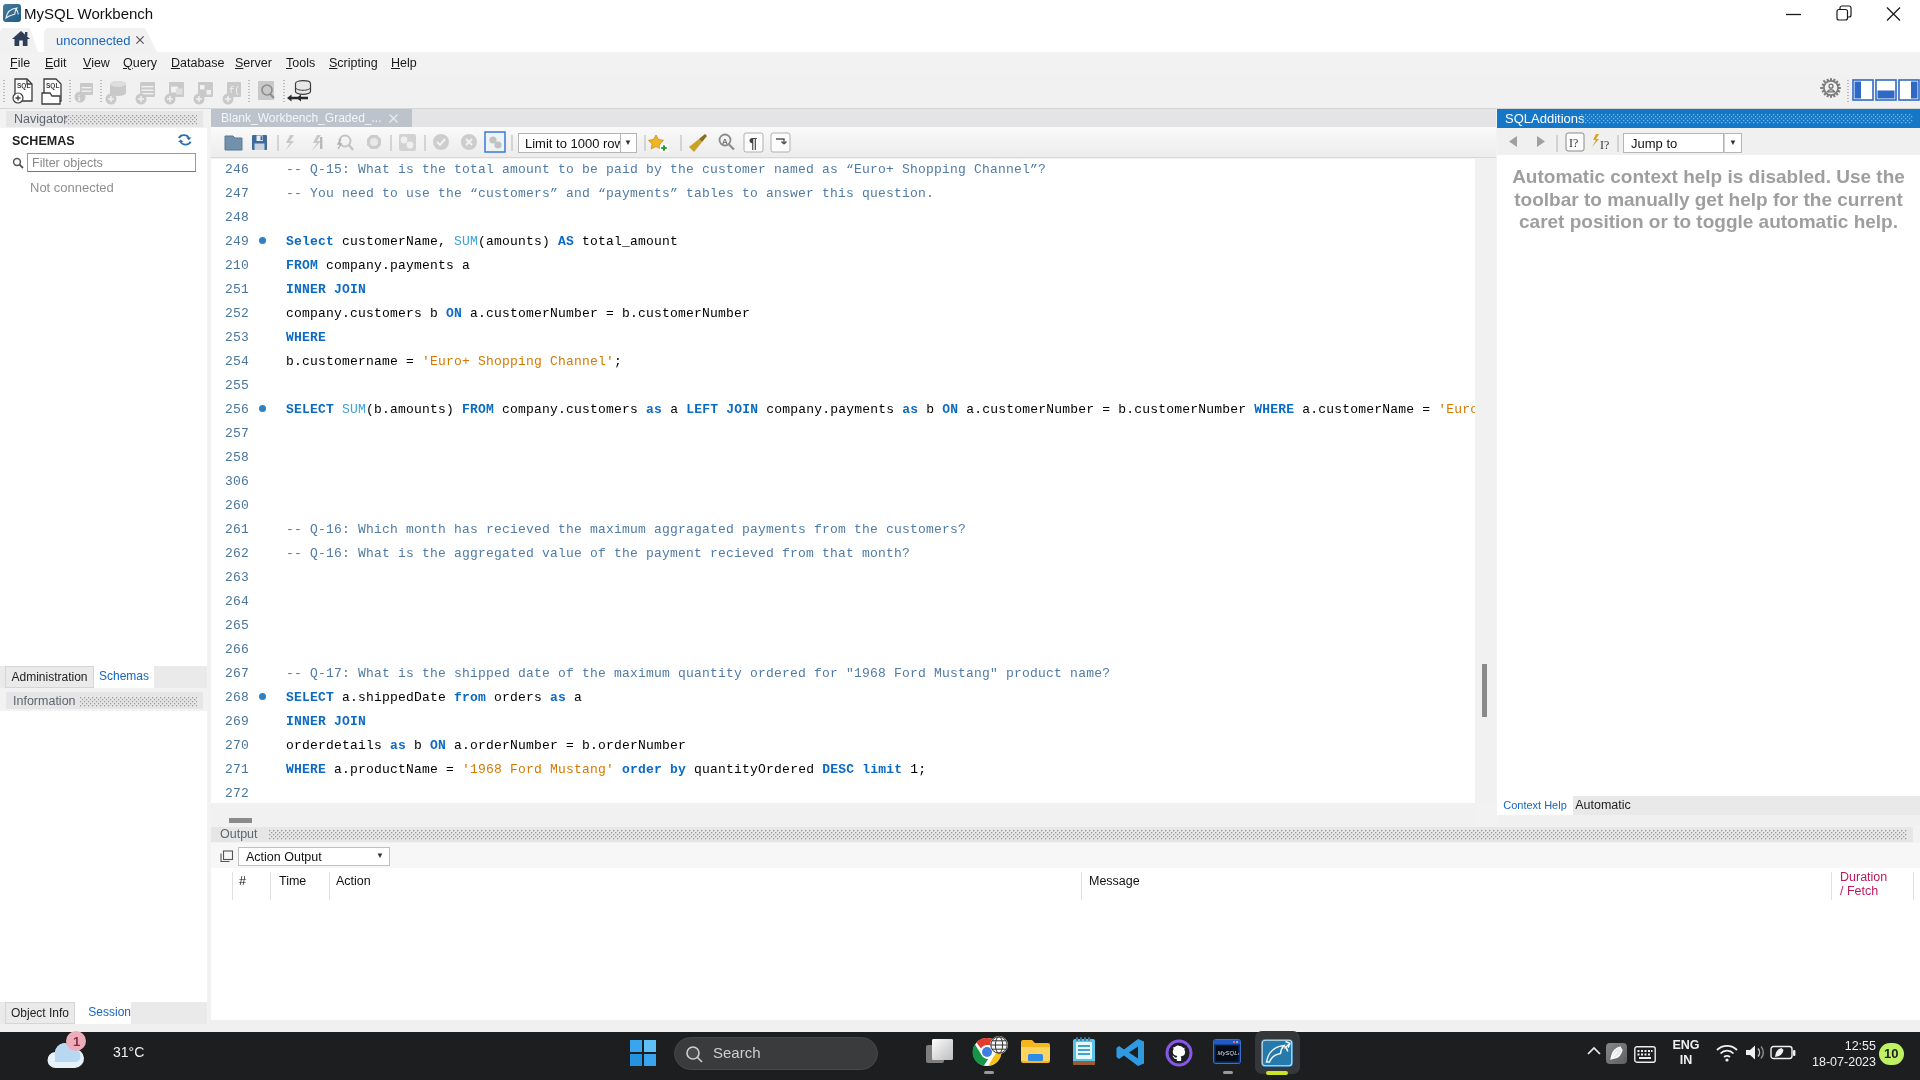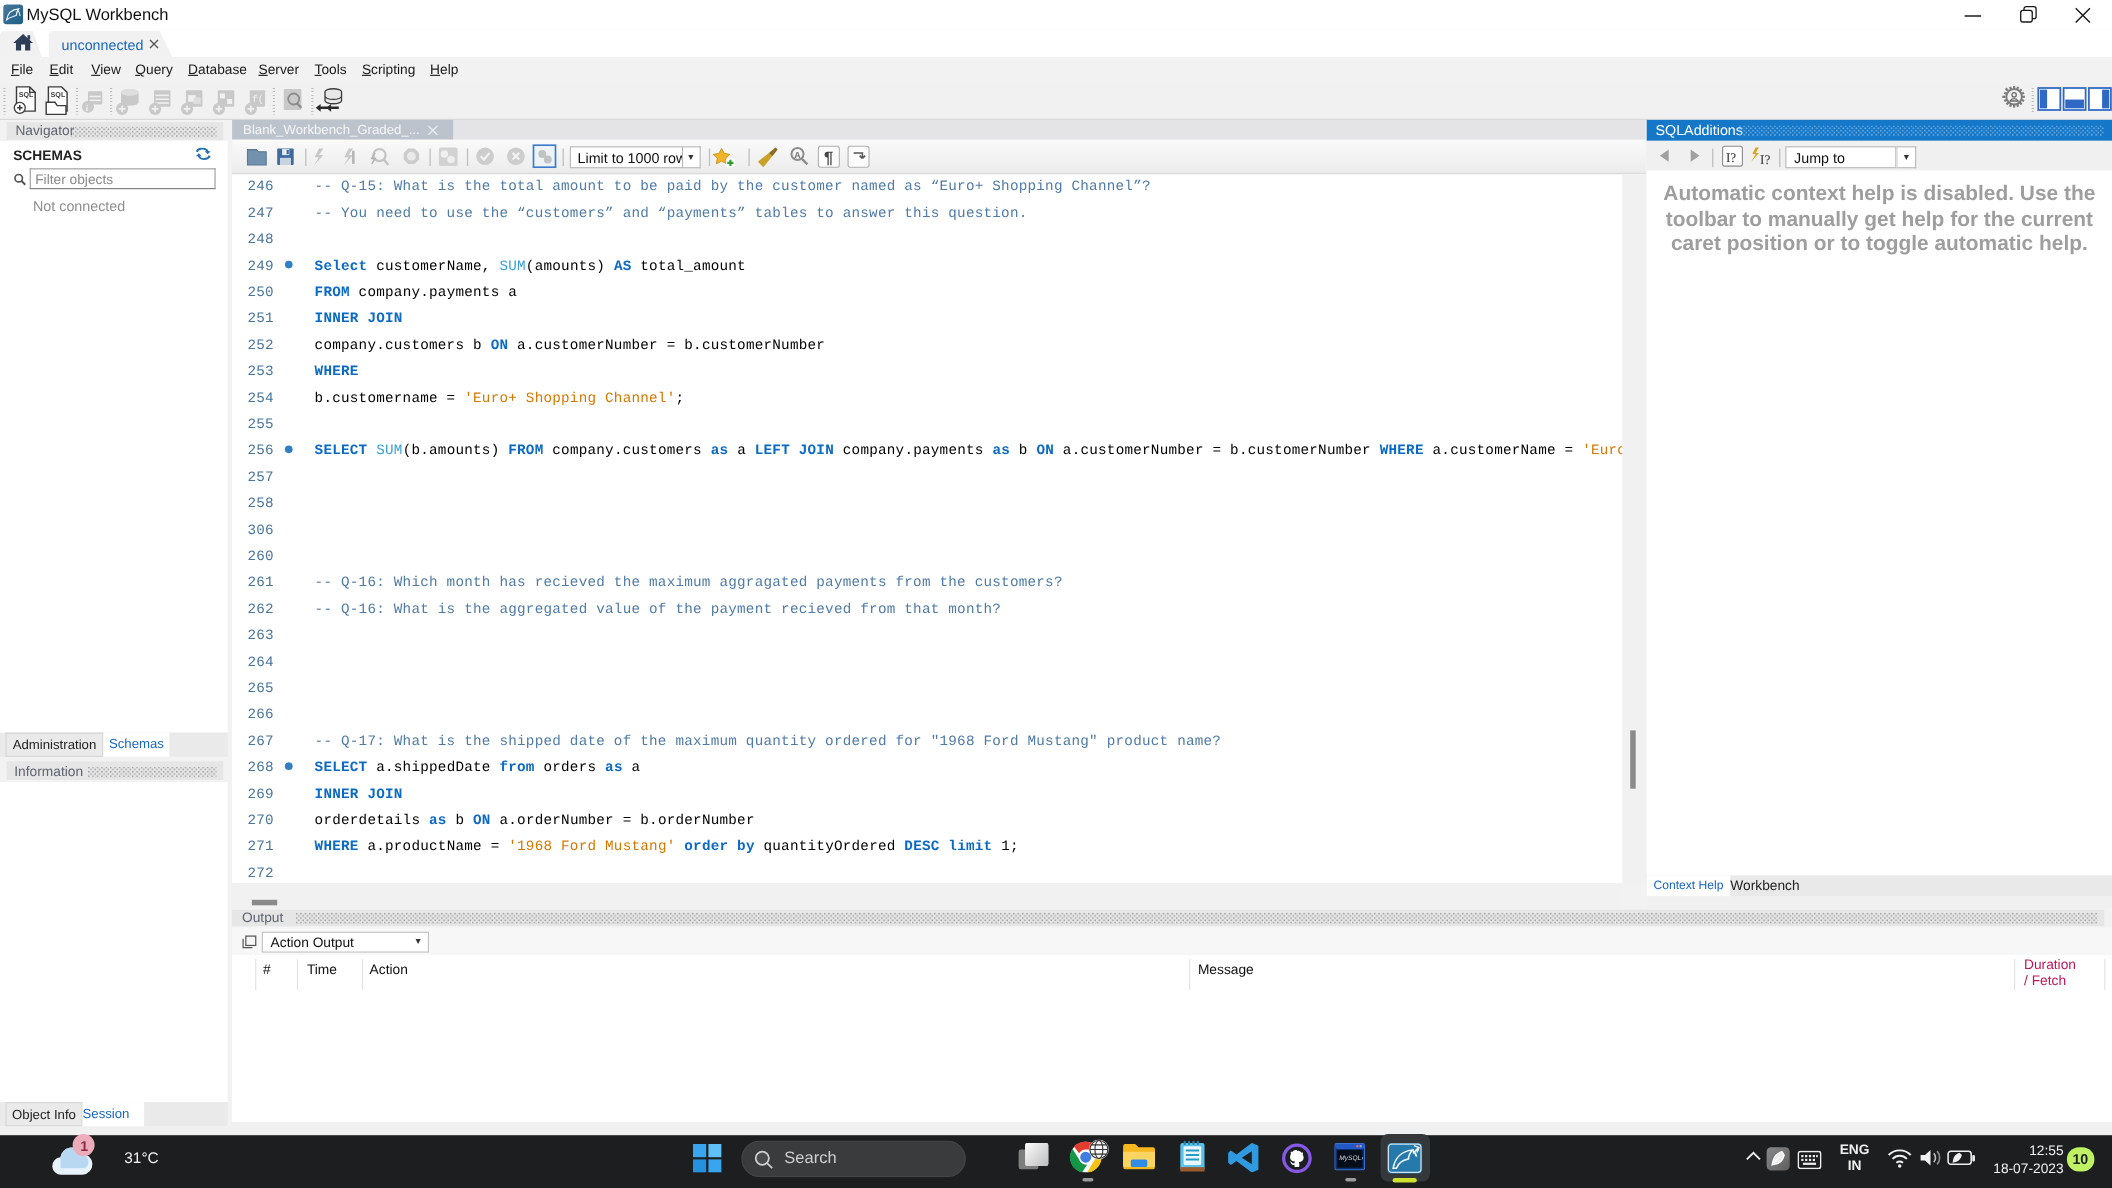--- a/index.html
+++ b/index.html
@@ -245,21 +245,21 @@
   <div class="abs" id="info-hdr" style="background:#f2f2f2">
       <div class="hdrband" style="left:6px;top:2px;width:197px;height:17px"></div>
       <span style="position:absolute;left:13px;top:4px;font-size:12.5px;color:#5f6470">Information</span>
       <svg style="position:absolute;left:80px;top:7px" width="117" height="10">
         <rect width="117" height="10" fill="url(#dg)"></rect>
       </svg>
     </div>
   <div class="abs" id="info-panel"></div>
   <div class="abs" id="objinfo-tabs">
     <div style="position:absolute;left:5px;top:0;width:70px;height:22px;background:#eaeaea;border:1px solid #d5d5d5;font-size:12px;color:#222;text-align:center;line-height:20px">Object Info</div>
-    <div style="position:absolute;left:75px;top:0;width:56px;height:22px;background:#fff;font-size:12px;color:#1766c0;text-align:left;line-height:20px">Session</div>
+    <div style="position:absolute;left:75px;top:0;width:56px;height:22px;background:#fff;font-size:12px;color:#1766c0;text-align:right;line-height:20px">Session</div>
   </div>
 
   <div class="abs" id="edit-tabbar"></div>
   <div class="abs" id="edit-tab">
       <span style="position:absolute;left:10px;top:2px">Blank_Workbench_Graded_...</span>
     <svg style="position:absolute;left:177px;top:4px" width="11" height="11" viewBox="0 0 11 11">
         <path d="M1.5 1.5 L9.5 9.5 M9.5 1.5 L1.5 9.5" stroke="#e8eaee" stroke-width="1.3"></path>
       </svg>
   </div>
   <div class="abs" id="edit-toolbar"></div>
@@ -311,21 +311,21 @@
     </div>
   <div class="abs" style="left:621px;top:133px;width:16px;height:20px;background:#fff;border:1px solid #b5b5b5;border-left:none">
       <span style="position:absolute;left:3px;top:4px;font-size:8px;color:#333">▼</span>
     </div>
 
   <div class="abs mono" id="codearea">
 <div class="cl" style="top:1px"><span class="num">246</span><span class="txt cm">-- Q-15: What is the total amount to be paid by the customer named as “Euro+ Shopping Channel”?</span></div>
 <div class="cl" style="top:25px"><span class="num">247</span><span class="txt cm">-- You need to use the “customers” and “payments” tables to answer this question.</span></div>
 <div class="cl" style="top:49px"><span class="num">248</span></div>
 <div class="cl" style="top:73px"><span class="num">249</span><span class="mark"></span><span class="txt"><span class="kw">Select</span> customerName, <span class="fn">SUM</span>(amounts) <span class="kw">AS</span> total_amount</span></div>
-<div class="cl" style="top:97px"><span class="num">250</span><span class="txt"><span class="kw">FROM</span> company.payments a</span></div>
+<div class="cl" style="top:97px"><span class="num">210</span><span class="txt"><span class="kw">FROM</span> company.payments a</span></div>
 <div class="cl" style="top:121px"><span class="num">251</span><span class="txt"><span class="kw">INNER JOIN</span></span></div>
 <div class="cl" style="top:145px"><span class="num">252</span><span class="txt">company.customers b <span class="kw">ON</span> a.customerNumber = b.customerNumber</span></div>
 <div class="cl" style="top:169px"><span class="num">253</span><span class="txt"><span class="kw">WHERE</span></span></div>
 <div class="cl" style="top:193px"><span class="num">254</span><span class="txt">b.customername = <span class="st">'Euro+ Shopping Channel'</span>;</span></div>
 <div class="cl" style="top:217px"><span class="num">255</span></div>
 <div class="cl" style="top:241px"><span class="num">256</span><span class="mark"></span><span class="txt"><span class="kw">SELECT</span> <span class="fn">SUM</span>(b.amounts) <span class="kw">FROM</span> company.customers <span class="kw">as</span> a <span class="kw">LEFT JOIN</span> company.payments <span class="kw">as</span> b <span class="kw">ON</span> a.customerNumber = b.customerNumber <span class="kw">WHERE</span> a.customerName = <span class="st">'Euro+ Shopping Channel'</span>;</span></div>
 <div class="cl" style="top:265px"><span class="num">257</span></div>
 <div class="cl" style="top:289px"><span class="num">258</span></div>
 <div class="cl" style="top:313px"><span class="num">306</span></div>
 <div class="cl" style="top:337px"><span class="num">260</span></div>
@@ -367,21 +367,21 @@
   <div class="abs" style="left:1623px;top:133px;width:101px;height:20px;background:#fff;border:1px solid #b5b5b5">
       <span style="position:absolute;left:7px;top:2px;font-size:13px;color:#111">Jump to</span>
     </div>
   <div class="abs" style="left:1724px;top:133px;width:18px;height:20px;background:#fff;border:1px solid #b5b5b5;border-left:1px solid #d0d0d0">
       <span style="position:absolute;left:4px;top:4px;font-size:8px;color:#333">▼</span>
     </div>
   <div class="abs" id="rp-body"></div>
   <div class="abs" id="rp-msg">Automatic context help is disabled. Use the toolbar to manually get help for the current caret position or to toggle automatic help.</div>
   <div class="abs" id="rp-tabs">
     <div style="position:absolute;left:0;top:0;width:76px;height:19px;background:#fff;font-size:11px;color:#1766c0;text-align:center;line-height:18px">Context Help</div>
-    <div style="position:absolute;left:76px;top:0;width:60px;height:19px;font-size:12.5px;color:#222;text-align:center;line-height:18px">Workbench</div>
+    <div style="position:absolute;left:76px;top:0;width:60px;height:19px;font-size:12.5px;color:#222;text-align:center;line-height:18px">Automatic</div>
   </div>
   <div class="abs" id="rp-below"></div>
 
   <div class="abs" id="out-hdr" style="background:#f2f2f2">
       <div class="hdrband" style="left:0;top:1px;width:1702px;height:15px"></div>
       <span style="position:absolute;left:9px;top:1px;font-size:12.5px;color:#5f6470">Output</span>
       <svg style="position:absolute;left:58px;top:4px" width="1638" height="10">
         <rect width="1638" height="10" fill="url(#dg)"></rect>
       </svg>
     </div>

